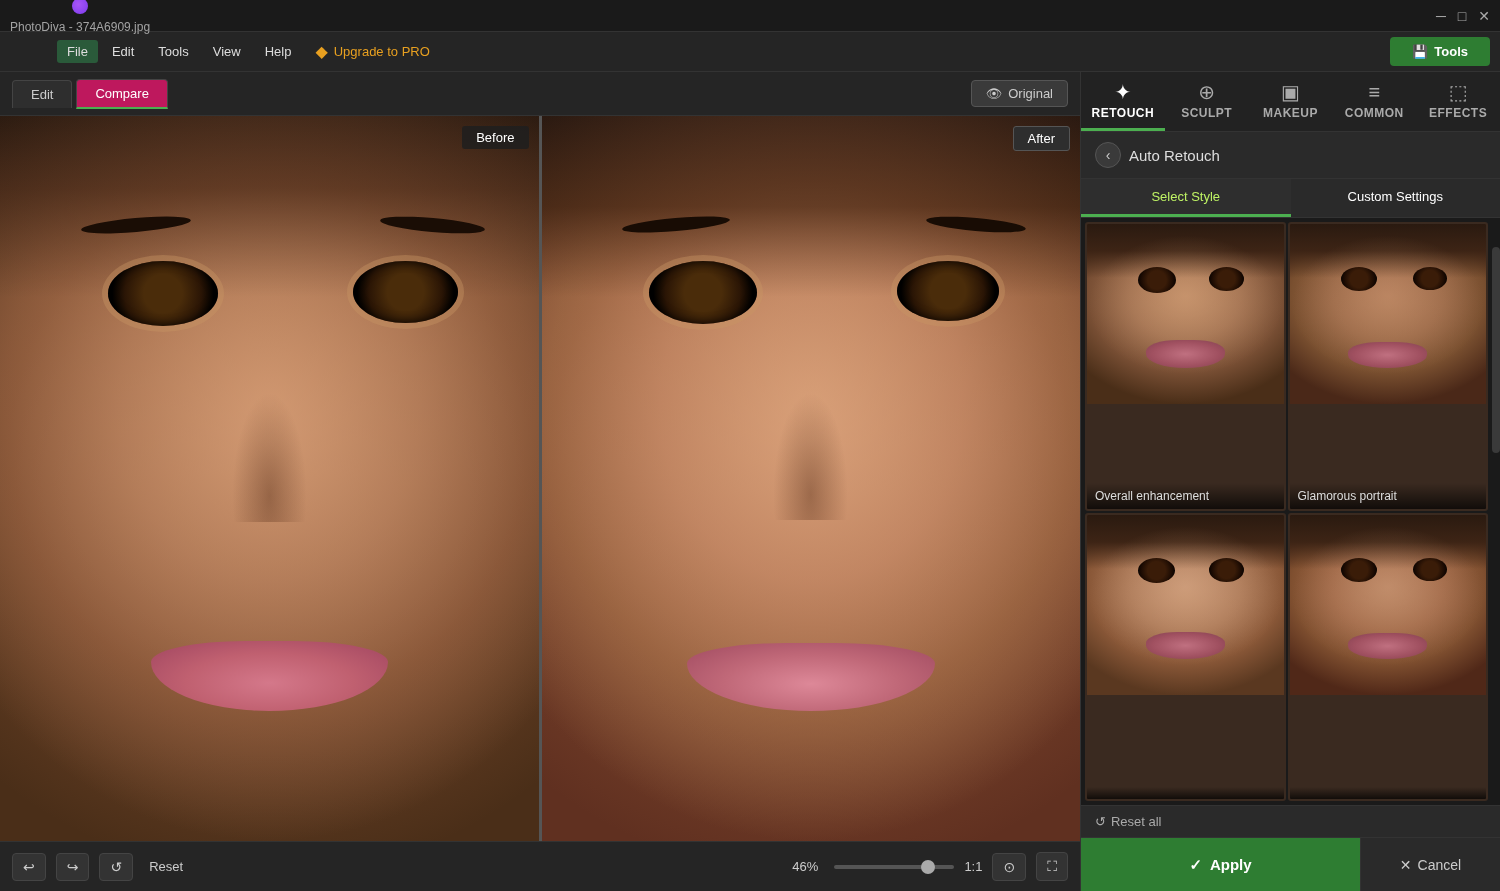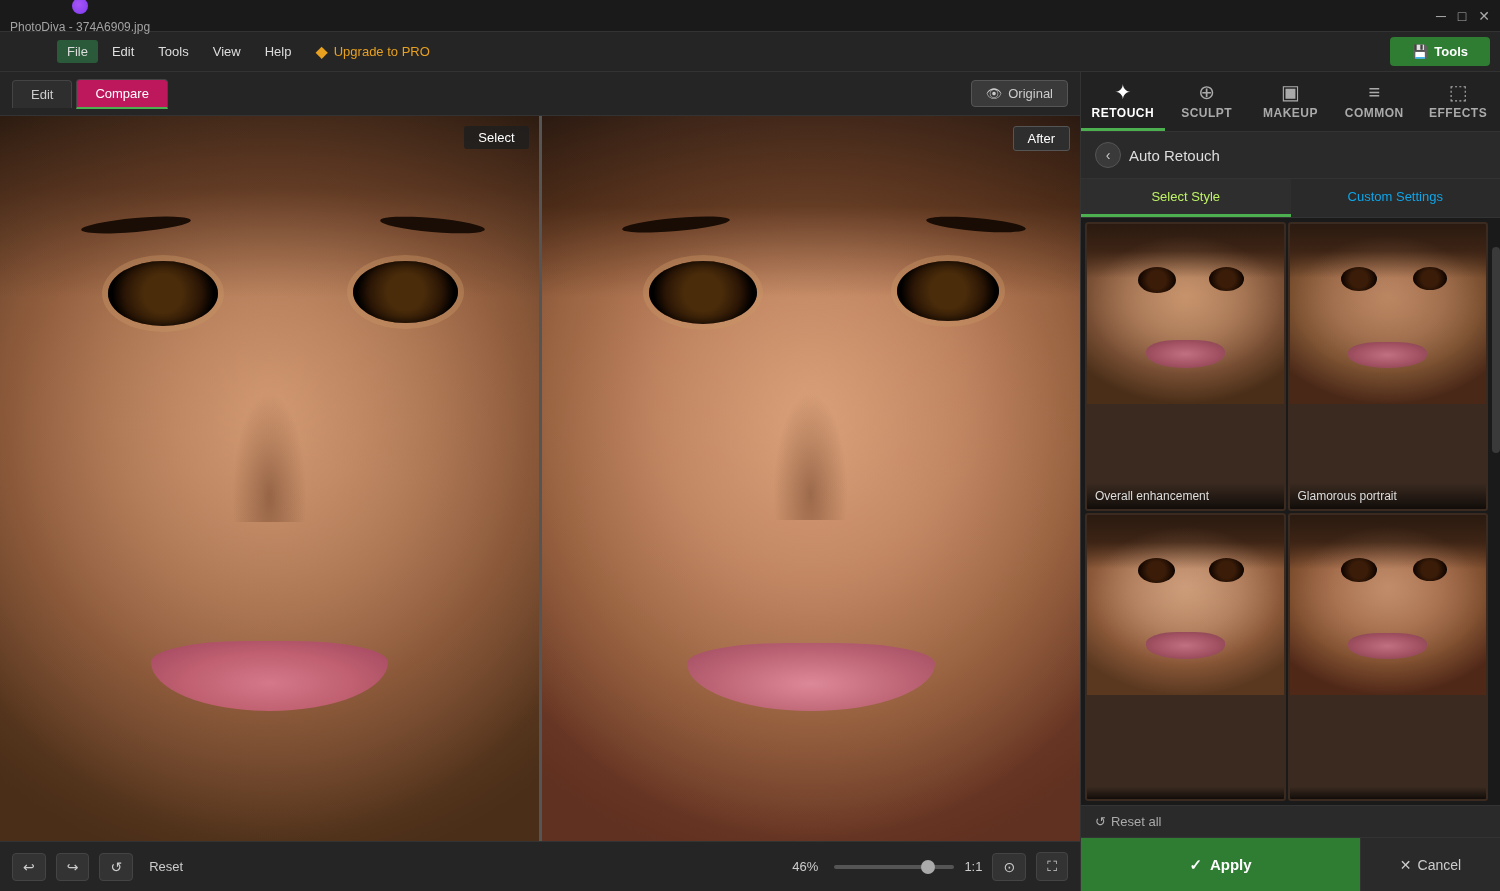--- a/index.html
+++ b/index.html
@@ -385,21 +385,21 @@
     
     #subtabs {
       display: flex;
       border-bottom: 1px solid #333;
     }
     .subtab {
       flex: 1;
       padding: 10px;
       text-align: center;
       font-size: 13px;
-      color: #0ea5e9;
+      color: #ffffff;
       cursor: pointer;
       border-bottom: 3px solid transparent;
     }
     .subtab.active {
       color: #bef264;
       border-bottom: 3px solid #4caf50;
       background: #2e2e2e;
     }
 
     
@@ -603,21 +603,21 @@
         <div class="face-full face-thumb-1">
           <div class="hair"></div>
           <div class="skin-overlay"></div>
           <div class="eyebrow-left" style="top:14%; left:15%; width:110px; height:14px;"></div>
           <div class="eyebrow-right" style="top:14%; right:10%; width:105px; height:14px;"></div>
           <div class="eye-left" style="top:20%; left:20%; width:110px; height:65px;"></div>
           <div class="eye-right" style="top:20%; right:15%; width:105px; height:62px;"></div>
           <div class="nose" style="top:38%; left:43%; right:43%; height:130px;"></div>
           <div class="lips" style="bottom:18%; left:28%; right:28%; height:70px;"></div>
         </div>
-        <div class="panel-label">Select</div>
+        <div class="panel-label">Before</div>
       </div>
 
       <div class="divider-line"></div>
 
       <div class="photo-panel">
         <div class="face-full face-thumb-3" style="background: radial-gradient(ellipse 70% 60% at 50% 40%, #d4a07a 0%, #b88060 40%, #906040 70%, #603020 100%);">
           <div class="hair" style="background: linear-gradient(180deg, #281810 0%, #3a2010 50%, transparent 100%);"></div>
           <div class="skin-overlay"></div>
           <div class="eyebrow-left" style="top:14%; left:15%; width:108px; height:13px; background:#180c04;"></div>
           <div class="eyebrow-right" style="top:14%; right:10%; width:100px; height:13px; background:#180c04;"></div>

